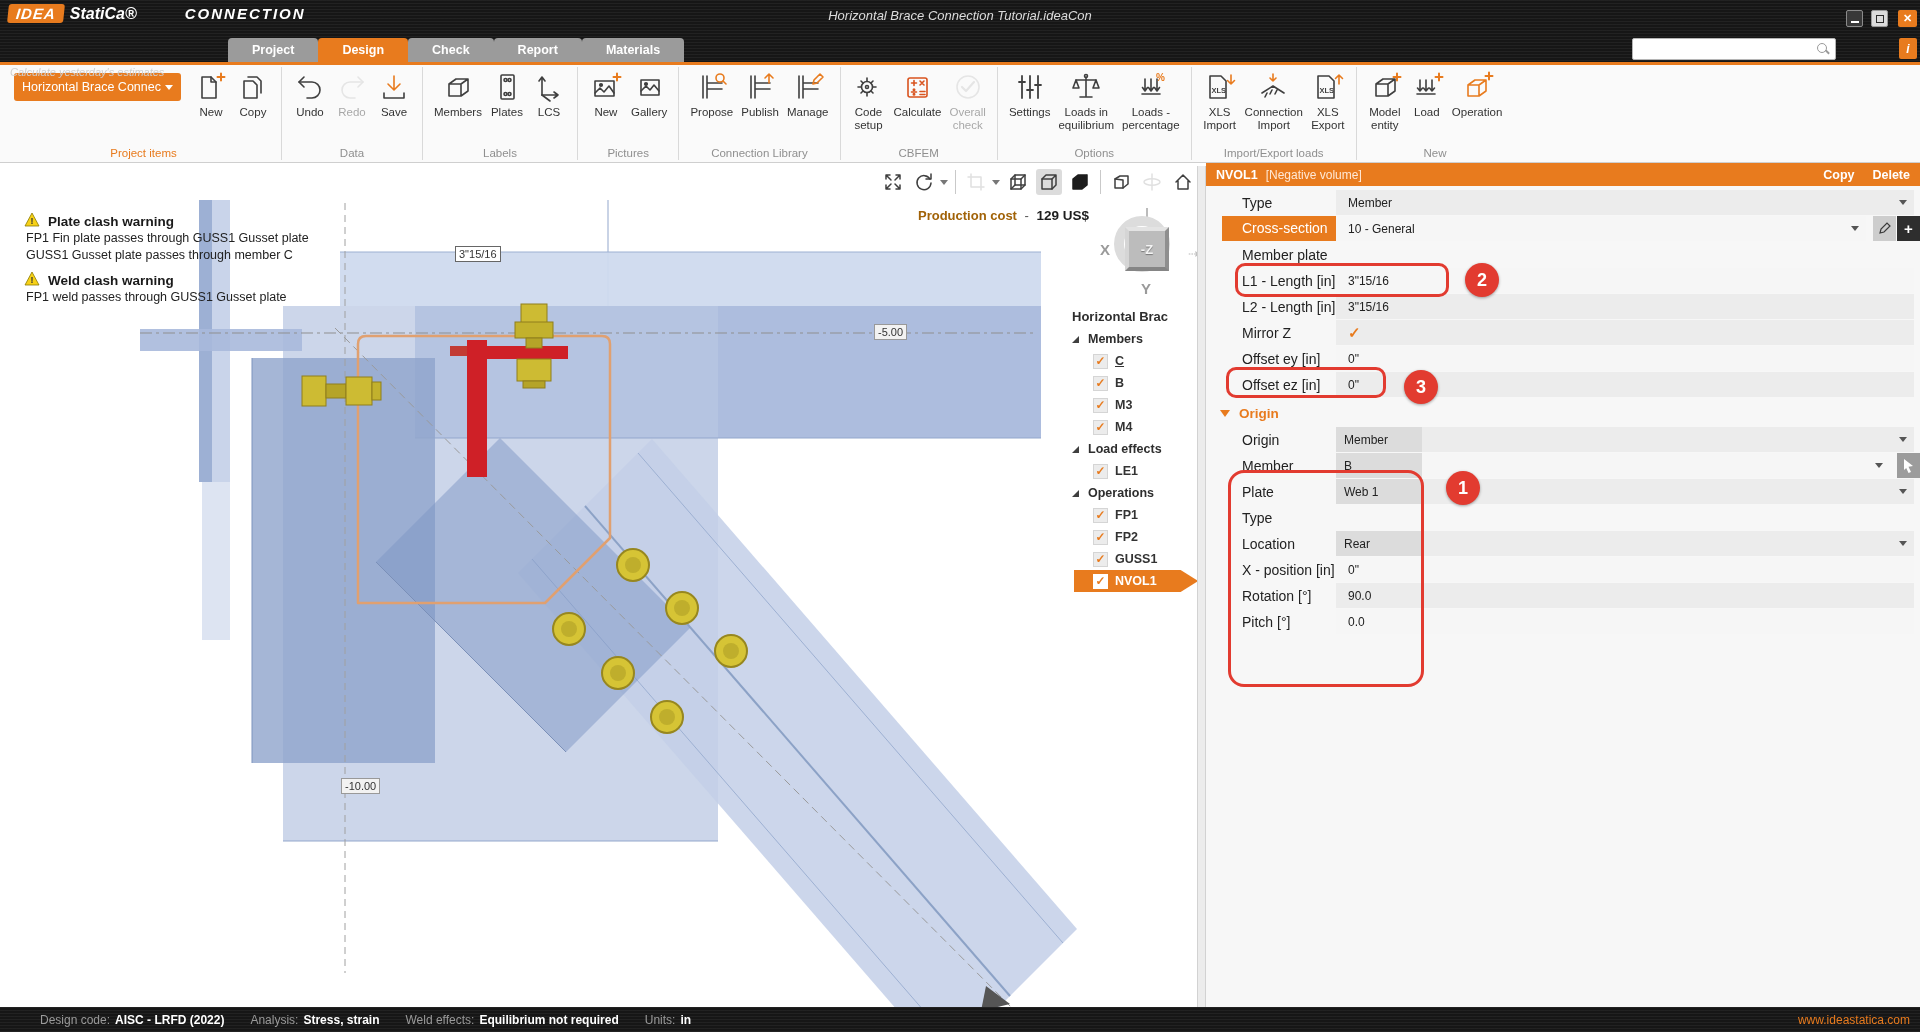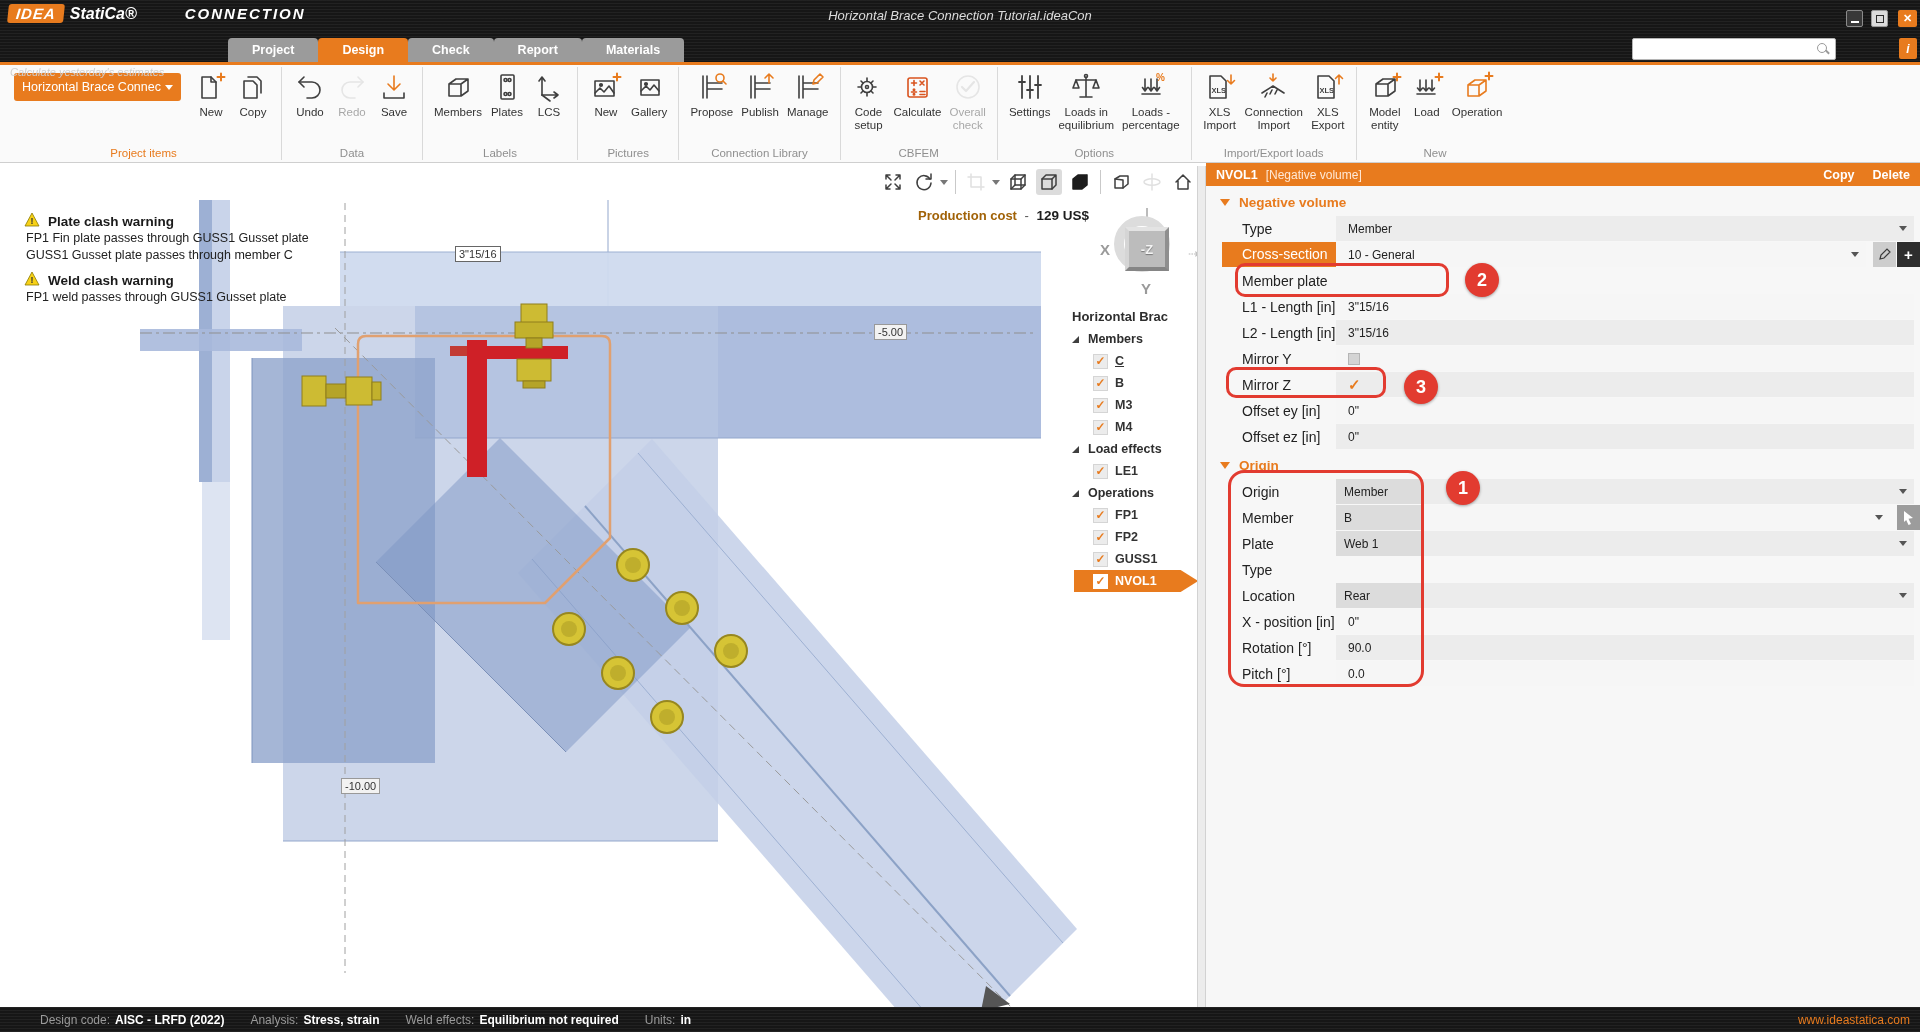--- a/index.html
+++ b/index.html
@@ -648,24 +648,20 @@
 <div id="props">
   <div id="phead">
     <span class="pname">NVOL1</span>
     <span class="ptype">[Negative volume]</span>
     <span class="pact">
       <span>Copy</span>
       <span>Delete</span>
     </span>
   </div>
   <div id="pbody">
-      <div class="psection-h">
-        <span class="ptri"></span>
-        <span class="pt">Negative volume</span>
-      </div>
       <div class="prows">
         <div class="prow">
           <div class="plabel">Type</div>
           <div class="pbar bgA">
             <span class="pval">Member</span>
             <span class="darr"></span>
           </div>
         </div>
         <div class="prow">
           <div class="plabel hl">Cross-section</div>
@@ -686,26 +682,20 @@
         <div class="prow">
           <div class="plabel">L1 - Length [in]</div>
           <div class="pbar bgB">
             <span class="pval">3"15/16</span>
           </div>
         </div>
         <div class="prow">
           <div class="plabel">L2 - Length [in]</div>
           <div class="pbar bgA">
             <span class="pval">3"15/16</span>
-          </div>
-        </div>
-        <div class="prow">
-          <div class="plabel">Mirror Y</div>
-          <div class="pbar bgB">
-            <span class="pcheck"></span>
           </div>
         </div>
         <div class="prow">
           <div class="plabel">Mirror Z</div>
           <div class="pbar bgA">
             <span class="pcheck on">✓</span>
           </div>
         </div>
         <div class="prow">
           <div class="plabel">Offset ey [in]</div>

